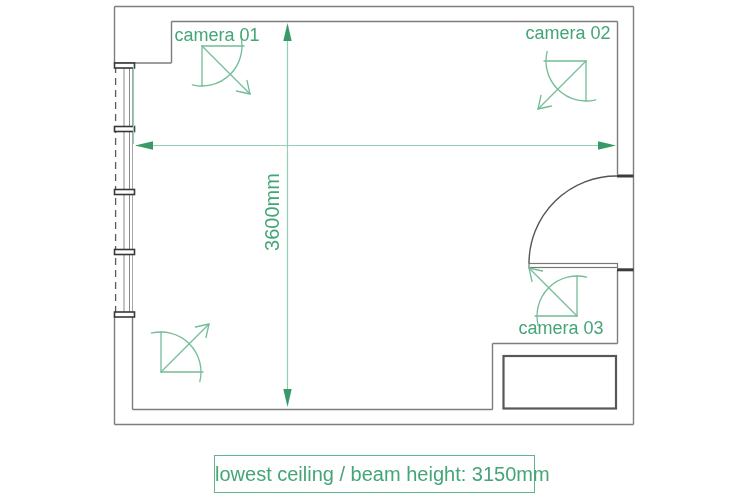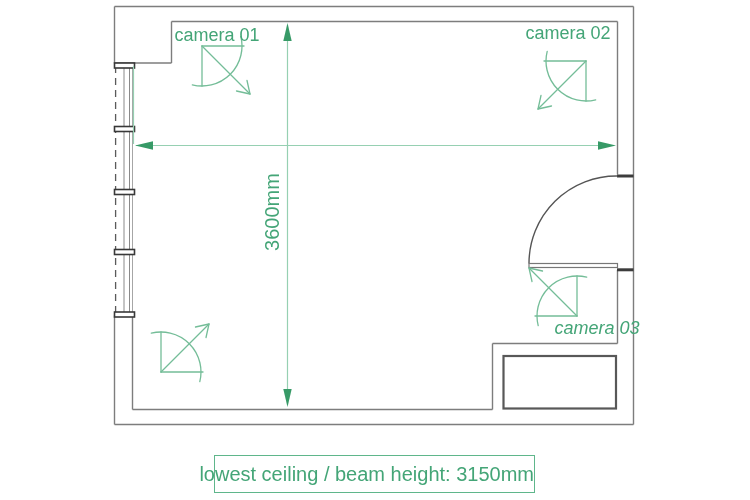--- a/index.html
+++ b/index.html
@@ -6,21 +6,21 @@
   body{width:750px;height:500px;overflow:hidden;position:relative;
        font-family:"Liberation Sans", sans-serif;}
   .canvas{position:absolute;left:0;top:0;width:750px;height:500px;}
   svg{position:absolute;left:0;top:0;}
   .lbl{position:absolute;white-space:nowrap;color:#44a577;
        transform:translate(-50%,-50%);line-height:1;}
   .cam-lbl{font-size:18px;}
   .dim-lbl{font-size:20px;}
   .vdim-lbl{transform:translate(-50%,-50%) rotate(-90deg);}
   .note-box{position:absolute;left:214px;top:455px;width:321px;height:38px;
-       border:1.5px solid #5fb68b;display:flex;align-items:center;justify-content:flex-end;
+       border:1.5px solid #5fb68b;display:flex;align-items:center;justify-content:flex-start;
        box-sizing:border-box;}
   .note-box span{color:#44a577;font-size:20px;white-space:nowrap;}
 </style>
 </head>
 <body>
 
 <div class="canvas">
 
   <svg width="750" height="500" viewBox="0 0 750 500">
     <defs>
@@ -88,20 +88,20 @@
     </g>
 
     <use href="#camsym" transform="translate(190,34)"></use>
     <use href="#camsym" transform="translate(598,49) scale(-1,1)"></use>
     <use href="#camsym" transform="translate(589,328) scale(-1,-1)"></use>
     <use href="#camsym" transform="translate(149,384) scale(1,-1)"></use>
   </svg>
 
   <div class="lbl cam-lbl" style="left:217px;top:35px;">camera 01</div>
   <div class="lbl cam-lbl" style="left:568px;top:33px;">camera 02</div>
-  <div class="lbl cam-lbl" style="left:597px;top:328px;font-style:italic;">camera 03</div>
+  <div class="lbl cam-lbl" style="left:561px;top:328px;">camera 03</div>
 
   <div class="lbl dim-lbl vdim-lbl" style="left:272px;top:212px;">3600mm</div>
 
   <div class="note-box">
     <span>lowest ceiling / beam height: 3150mm</span>
   </div>
 </div>
 
 </body></html>

